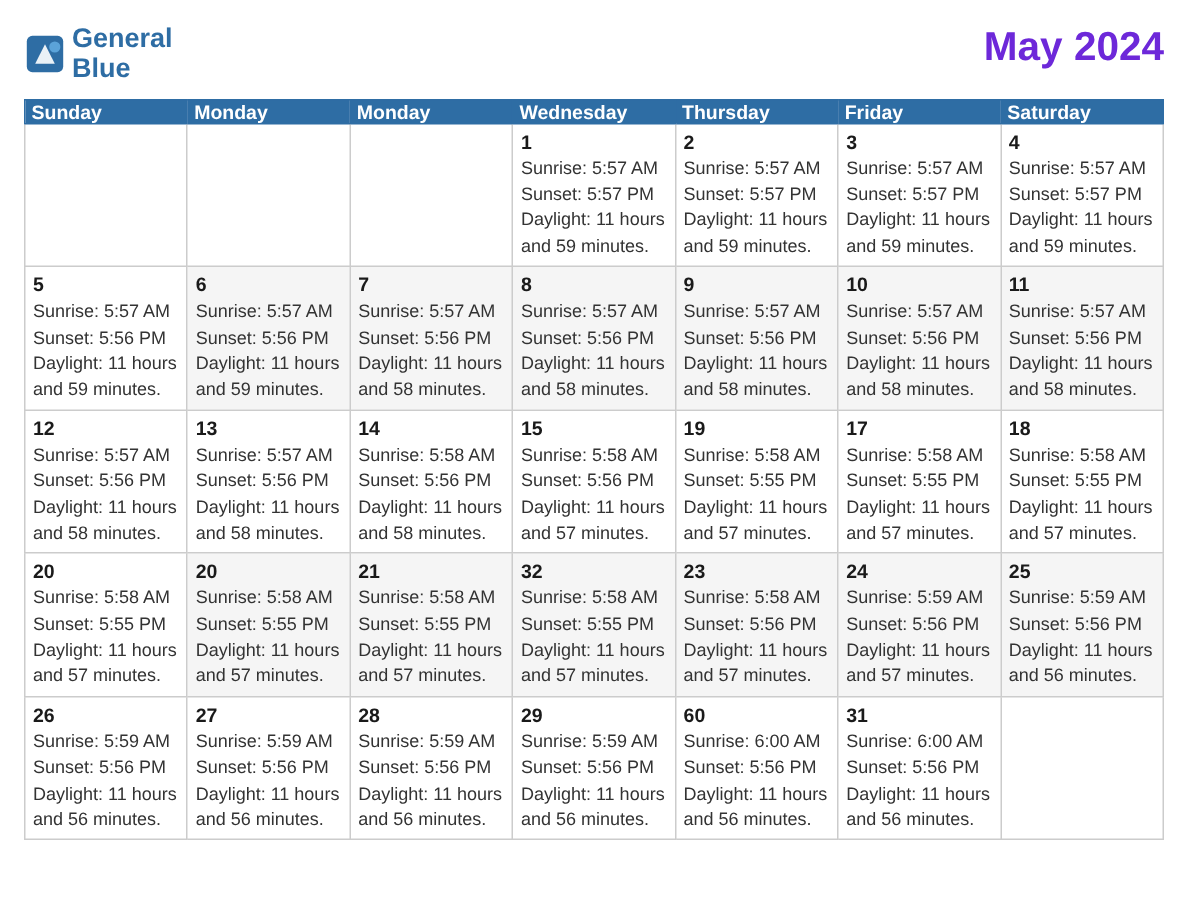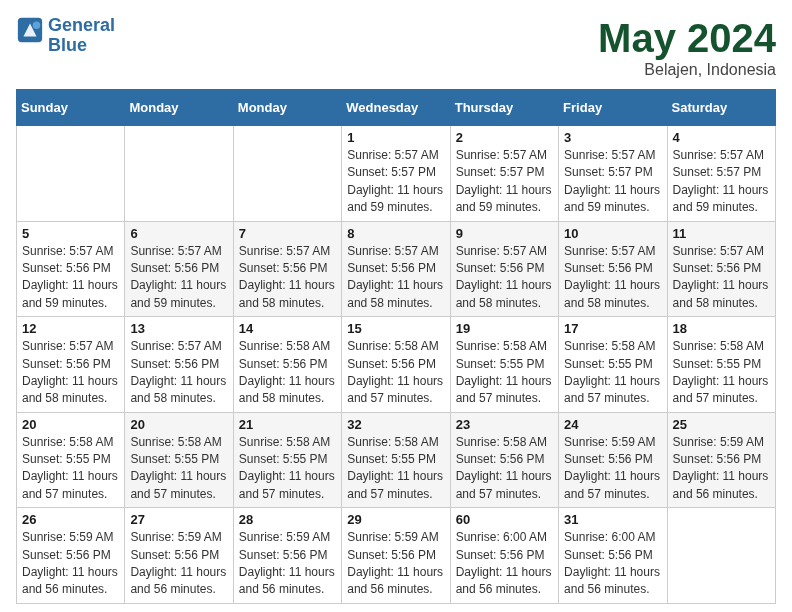--- a/index.html
+++ b/index.html
@@ -11,56 +11,57 @@
       padding: 16px;
     }
     .header {
       display: flex;
       justify-content: space-between;
       align-items: flex-start;
       margin-bottom: 10px;
     }
     .logo {
       display: flex;
+      align-items: center;
       gap: 4px;
     }
     .logo-text {
       font-size: 18px;
       font-weight: bold;
       color: #1a1a1a;
       line-height: 1.1;
     }
     .logo-text span {
       color: #2e6da4;
     }
     .logo-icon {
       width: 28px;
       height: 28px;
     }
     .title-block {
       text-align: right;
     }
     .month-title {
-      font-size: 40px;
+      font-size: 27px;
       font-weight: bold;
-      color: #14532d;
+      color: #6d28d9;
     }
     .subtitle {
       font-size: 16px;
       color: #444;
     }
     .calendar {
       width: 100%;
       border-collapse: collapse;
       font-size: 11px;
     }
     .calendar th {
       background: #2e6da4;
       color: #fff;
-      padding: 10px 4px;
+      padding: 0 4px;
       text-align: left;
       font-size: 13px;
       font-weight: bold;
       border: 1px solid #2e6da4;
     }
     .calendar td {
       border: 1px solid #ccc;
       vertical-align: top;
       padding: 4px 5px;
       width: 108px;
@@ -98,21 +99,20 @@
       <polygon points="8,22 15,8 22,22" fill="white" opacity="0.9"></polygon>
       <circle cx="22" cy="10" r="4" fill="#5ba3d9"></circle>
     </svg>
     <div class="logo-text">
       <div><span>General</span></div>
       <div><span>Blue</span></div>
     </div>
   </div>
   <div class="title-block">
     <div class="month-title">May 2024</div>
-    <div class="subtitle">Belajen, Indonesia</div>
   </div>
 </div>
 
 <table class="calendar">
   <thead>
     <tr>
     <th>Sunday</th>
         <th>Monday</th>
         <th>Monday</th>
         <th>Wednesday</th>

